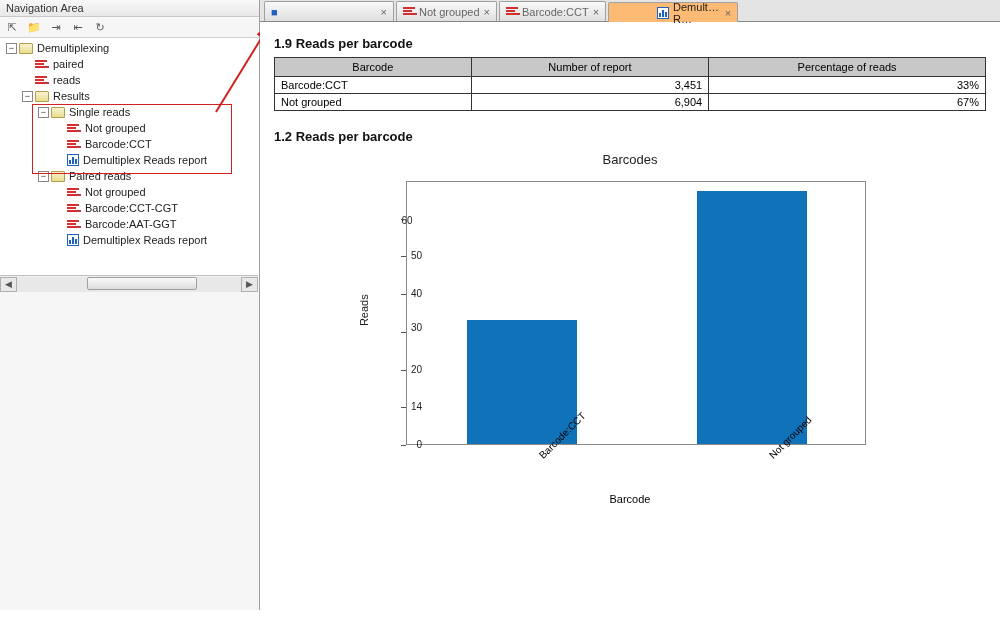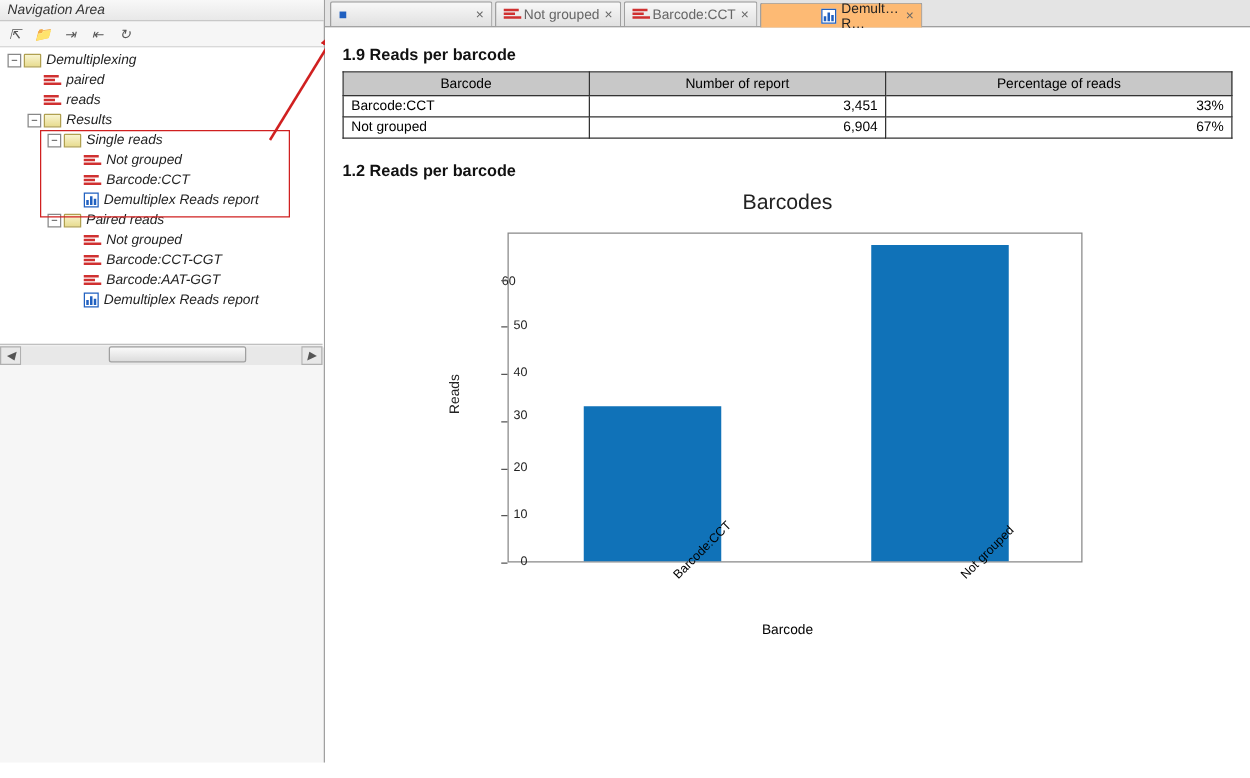--- a/index.html
+++ b/index.html
@@ -12,21 +12,20 @@
     height: 622px;
     overflow: hidden;
     position: relative;
   }
   .nav-area {
     position: absolute;
     left: 0; top: 0;
     width: 260px; height: 610px;
     border-right: 1px solid #a0a0a0;
     background: #f6f6f6;
-    font-style: italic;
   }
   .nav-title {
     background: linear-gradient(#f8f8f8,#e8e8e8);
     border-bottom: 1px solid #c8c8c8;
     padding: 2px 6px;
     font-size: 11px;
     color: #333;
   }
   .toolbar {
     padding: 2px 4px;
@@ -156,21 +155,21 @@
   }
   table.data th {
     background: #c8c8c8; border:1px solid #333; padding:3px 6px; font-weight:normal; text-align:center;
   }
   table.data td {
     border:1px solid #333; padding:2px 6px;
   }
   table.data td.num { text-align:right; }
 
   .chart-wrap { margin-top: 8px; text-align:center; }
-  .chart-title { font-size: 17px; color:#222; margin-bottom:4px; }
+  .chart-title { font-size: 13px; color:#222; margin-bottom:4px; }
   .chart-box {
     width: 520px; height: 330px;
     margin: 0 auto;
     position: relative;
   }
   .plot-area {
     position:absolute; left:36px; top:10px; width:460px; height:264px;
     border:1px solid #888;
     background:#fff;
   }
@@ -414,21 +413,21 @@
     <div class="chart-wrap">
       <div class="chart-title">Barcodes</div>
       <div class="chart-box" id="chart">
         <div class="plot-area" id="plot">
             <div class="bar" style="left: 60px; width: 110px; height: 124.457px;"></div>
             <div class="bar" style="left: 290px; width: 110px; height: 252.686px;"></div>
           </div>
         <div class="y-axis-label">Reads</div>
       <div class="ytick-label" style="top: 268px;">0</div>
           <div style="position: absolute; left: 31px; top: 274px; width: 5px; height: 1px; background: rgb(85, 85, 85);"></div>
-          <div class="ytick-label" style="top: 230.286px;">10</div>
+          <div class="ytick-label" style="top: 230.286px;">14</div>
           <div style="position: absolute; left: 31px; top: 236.286px; width: 5px; height: 1px; background: rgb(85, 85, 85);"></div>
           <div class="ytick-label" style="top: 192.571px;">20</div>
           <div style="position: absolute; left: 31px; top: 198.571px; width: 5px; height: 1px; background: rgb(85, 85, 85);"></div>
           <div class="ytick-label" style="top: 151px;">30</div>
           <div style="position: absolute; left: 31px; top: 160.857px; width: 5px; height: 1px; background: rgb(85, 85, 85);"></div>
           <div class="ytick-label" style="top: 117.143px;">40</div>
           <div style="position: absolute; left: 31px; top: 123.143px; width: 5px; height: 1px; background: rgb(85, 85, 85);"></div>
           <div class="ytick-label" style="top: 79.4286px;">50</div>
           <div style="position: absolute; left: 31px; top: 85.4286px; width: 5px; height: 1px; background: rgb(85, 85, 85);"></div>
           <div class="ytick-label" style="top: 44px; text-align: center;">60</div>

